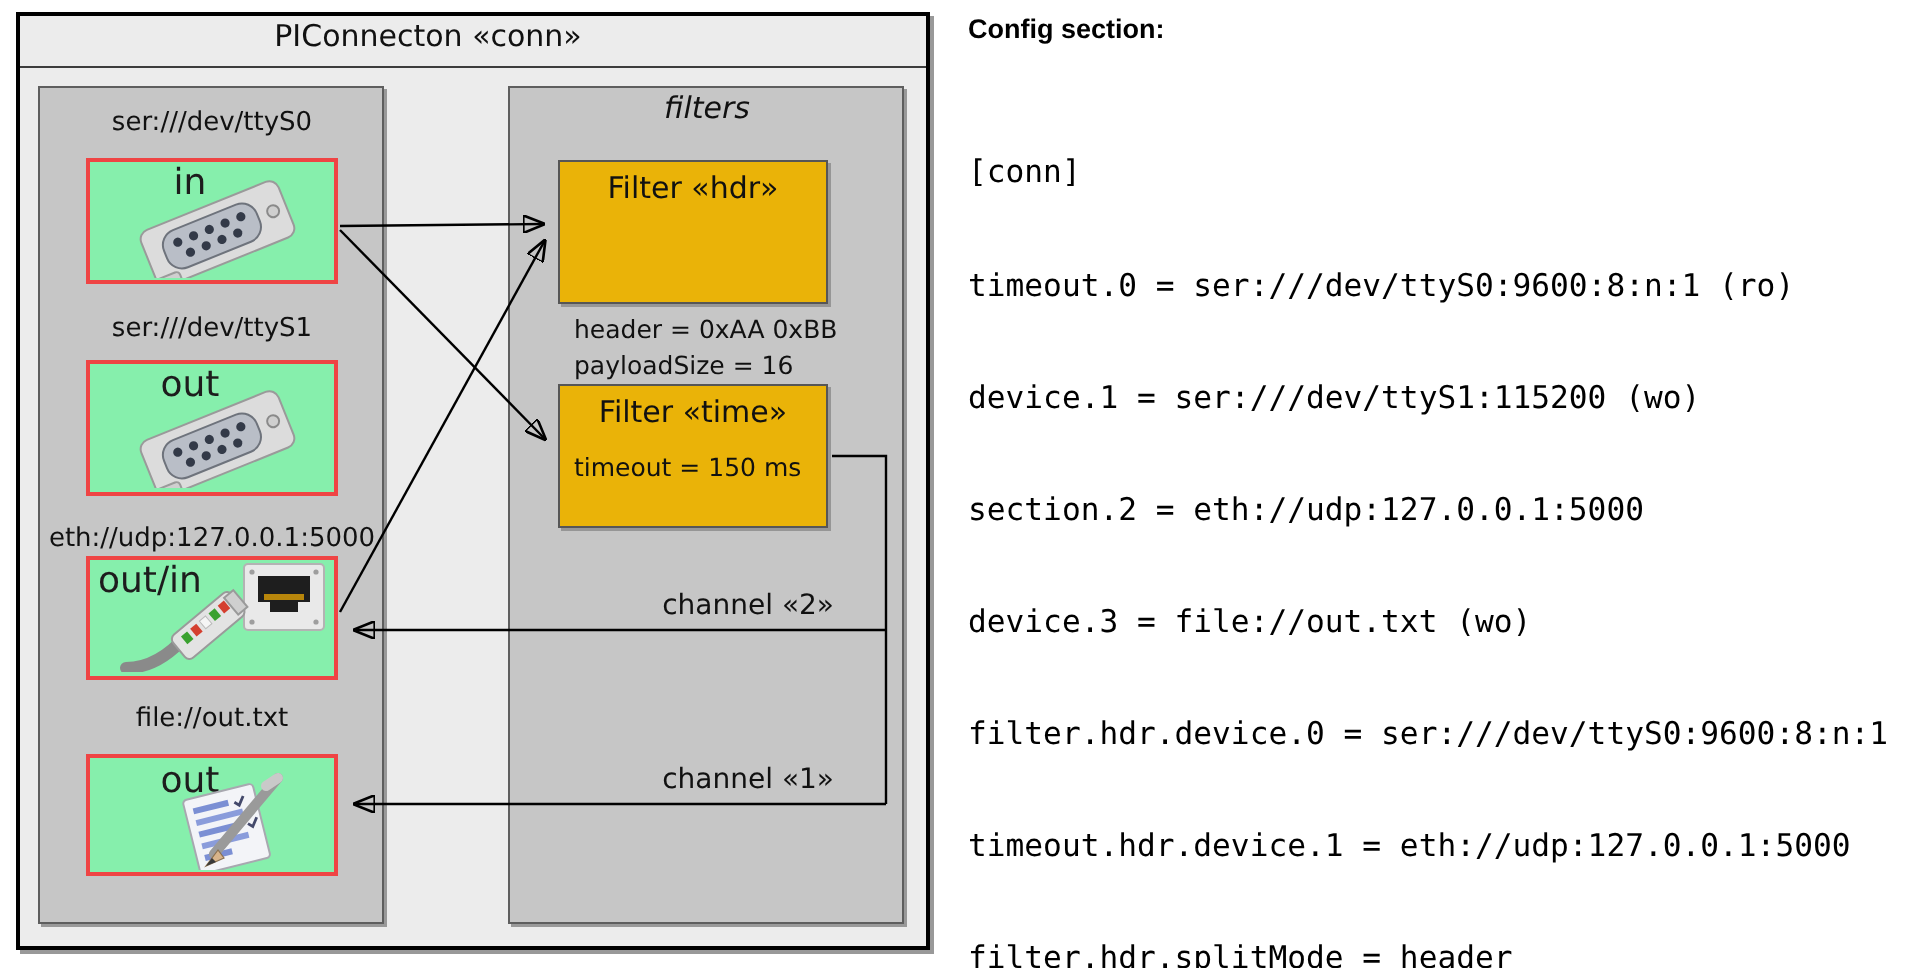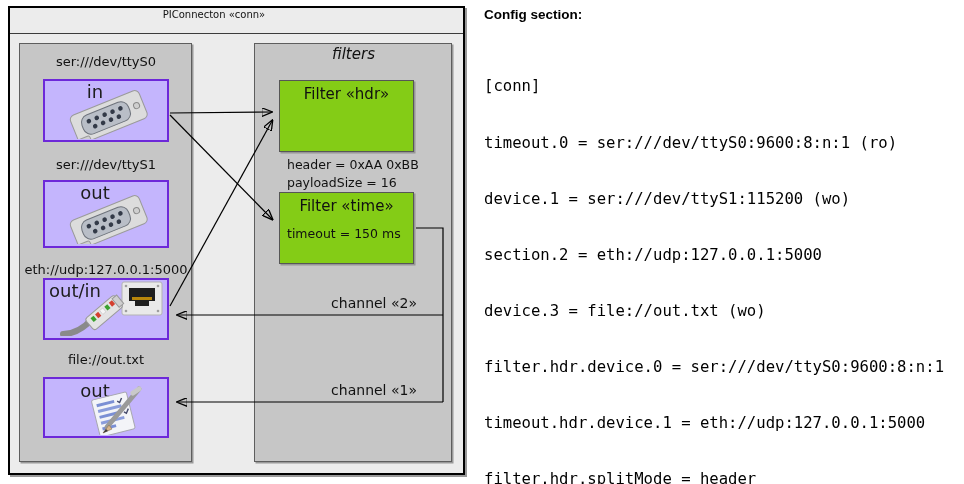--- a/index.html
+++ b/index.html
@@ -11,21 +11,21 @@
   .abs{position:absolute;}
 
   
   .outer-box{
     left:8px;top:6px;width:453px;height:465px;
     background:#ececec;border:2px solid #000;
     box-shadow:2px 2px 0 rgba(70,70,70,.55);
   }
   .diagram-title{
     left:8px;top:9px;width:412px;text-align:center;
-    font-size:10px;color:#111;
+    font-size:15px;color:#111;
   }
   .title-sep{
     left:10px;top:33px;width:453px;height:0;
     border-top:1.5px solid #3c3c3c;
   }
   .group-box{
     background:#c6c6c6;border:1.5px solid #5e5e5e;
     box-shadow:1.5px 1.5px 0 rgba(70,70,70,.5);
   }
   .grp-devices{left:19px;top:43px;width:171px;height:417px;}
@@ -34,31 +34,31 @@
     left:254px;top:45px;width:199px;text-align:center;
     font-size:15px;color:#111;font-style:italic;
   }
 
   
   .dev-label{
     left:19px;width:174px;text-align:center;
     font-size:13px;color:#111;white-space:nowrap;
   }
   .dev-box{
-    left:43px;width:122px;background:#c4b5fd;
-    border:2px solid #6d28d9;position:absolute;
+    left:43px;width:122px;background:#86efac;
+    border:2px solid #ef4444;position:absolute;
   }
   .port-label{
     position:absolute;font-size:18px;color:#1d1d1d;line-height:20px;
   }
   .port-center{left:0;top:1px;width:100px;text-align:center;}
 
   
   .filter-box{
-    left:279px;width:133px;height:70px;background:#84cc16;
+    left:279px;width:133px;height:70px;background:#eab308;
     border:1.5px solid #565656;position:absolute;
     box-shadow:1.5px 1.5px 0 rgba(90,90,90,.45);
   }
   .filter-title{
     position:absolute;left:0;top:4px;width:100%;text-align:center;
     font-size:15px;color:#111;
   }
   .filter-attrs{
     position:absolute;left:7px;font-size:12.5px;line-height:18px;color:#111;
     white-space:nowrap;

